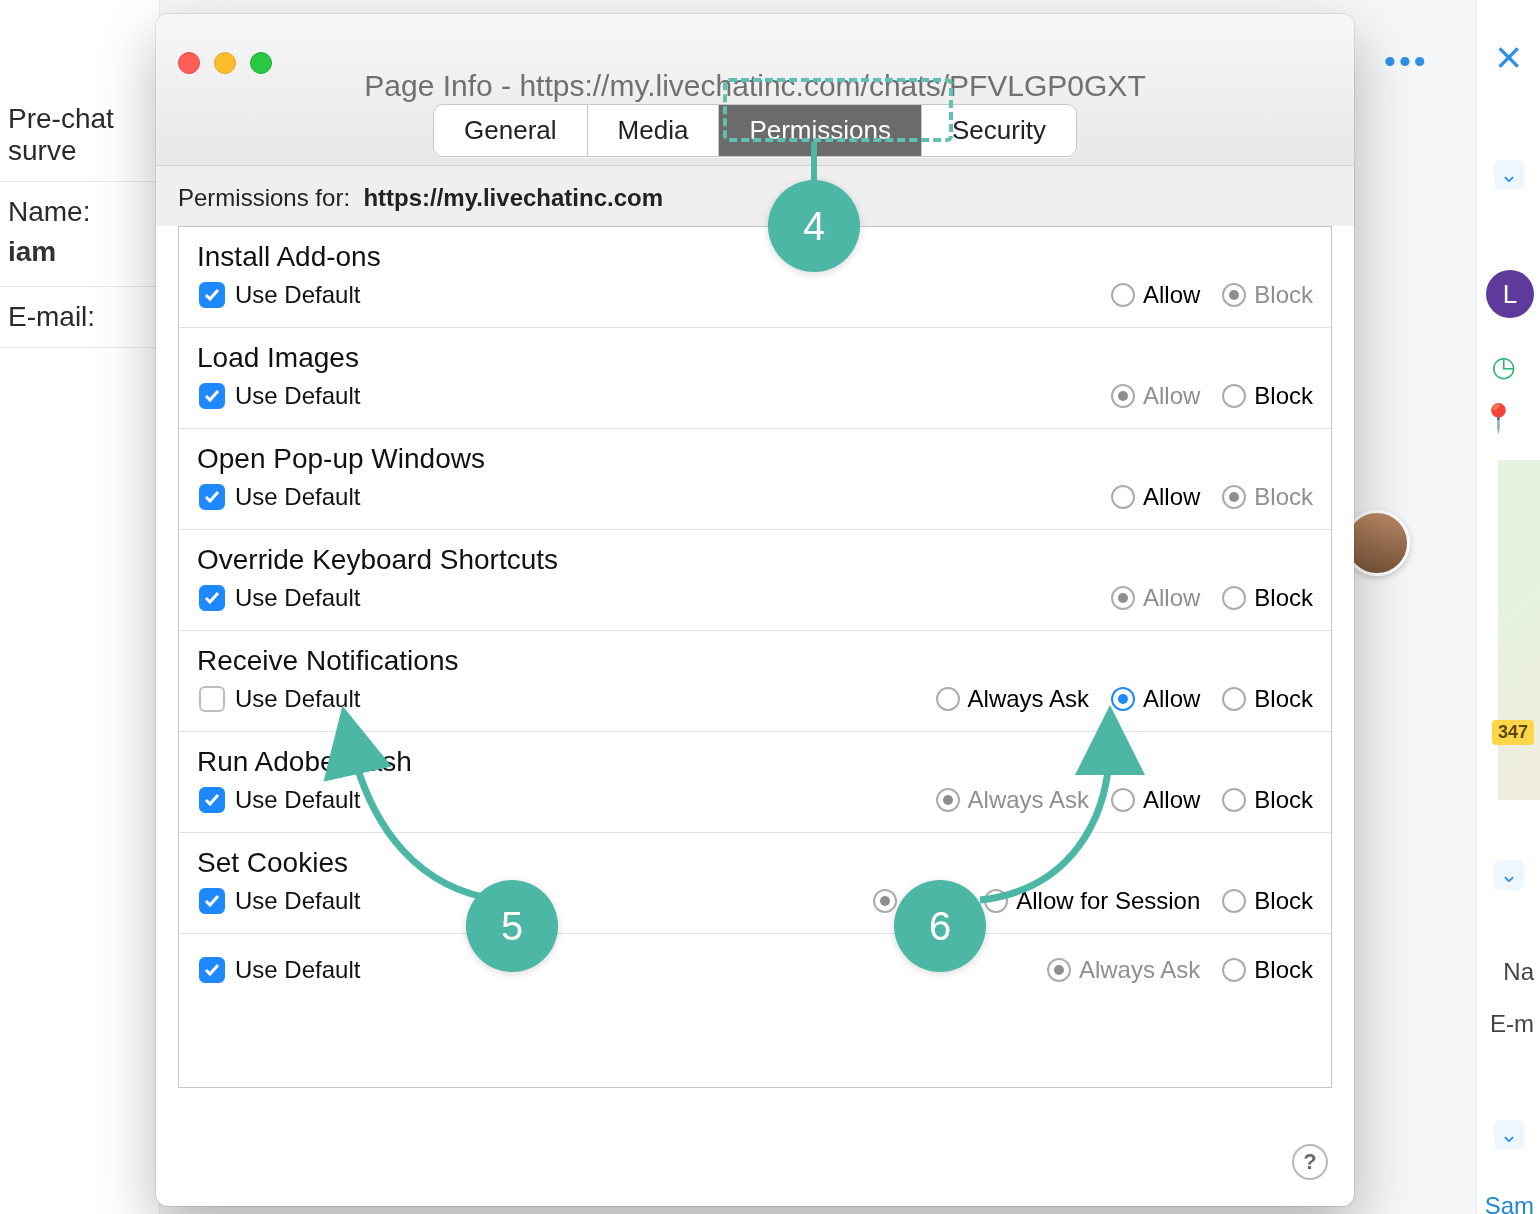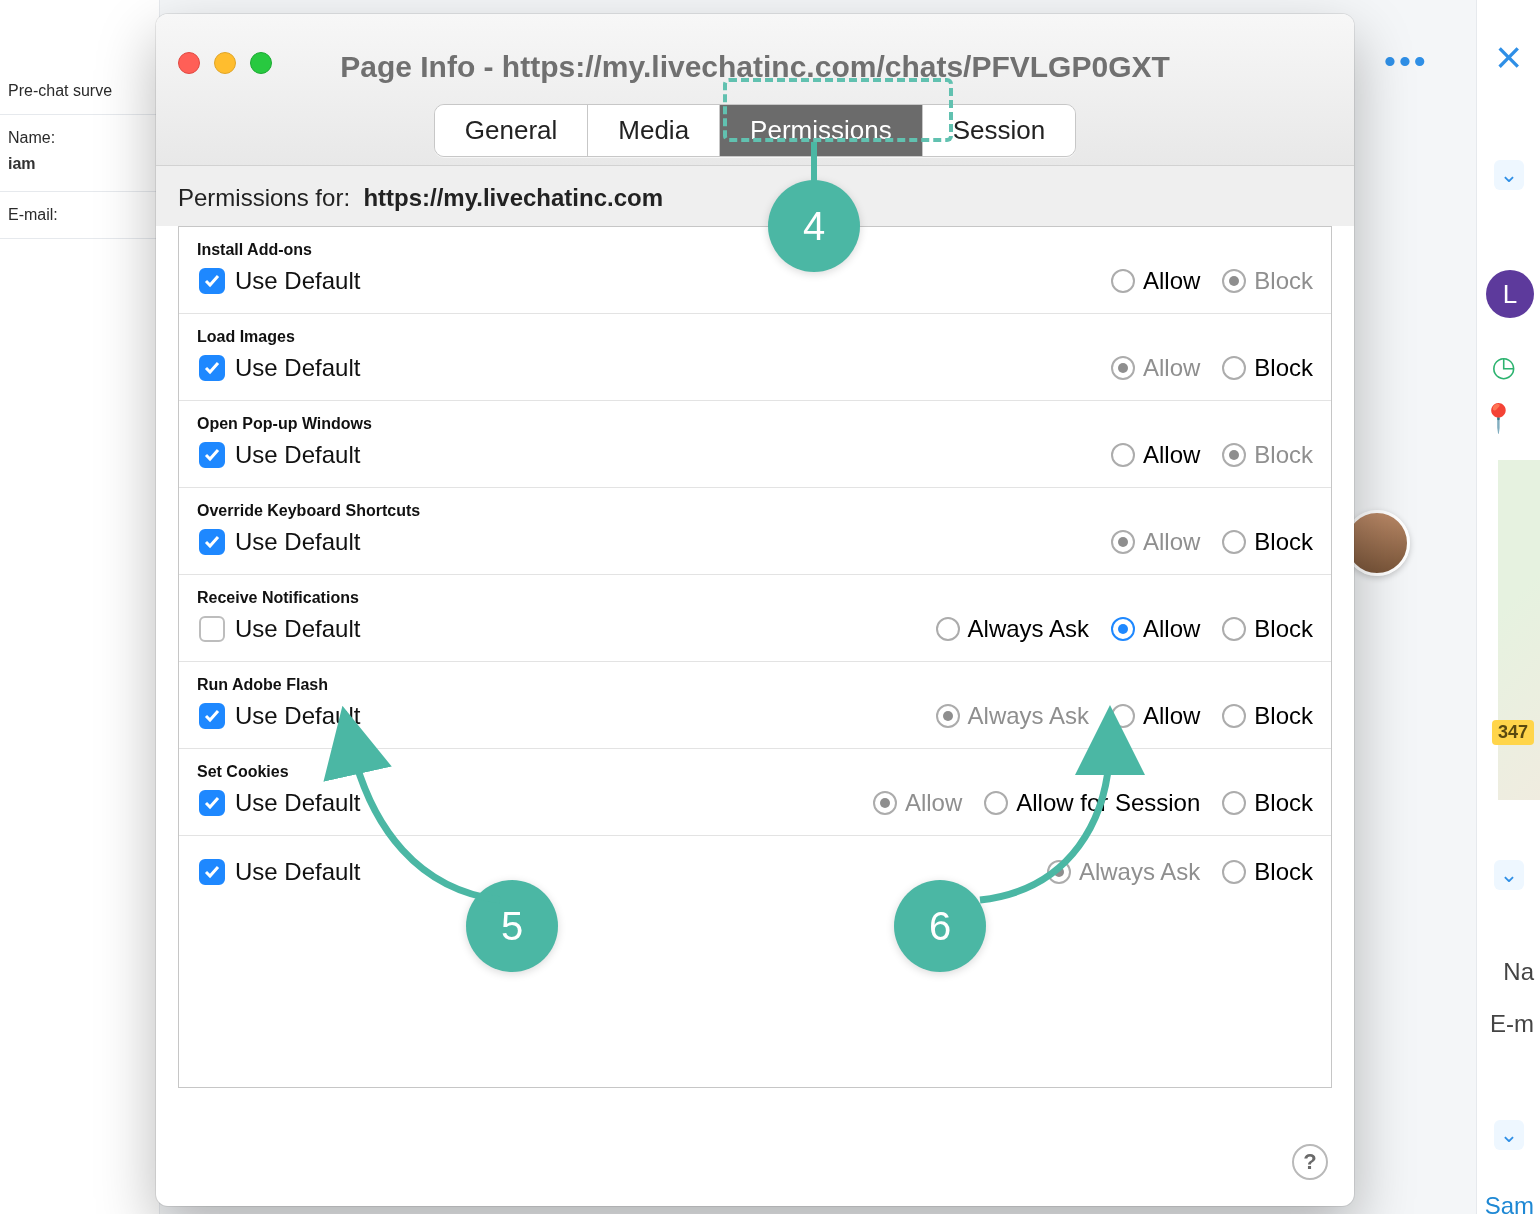--- a/index.html
+++ b/index.html
@@ -12,23 +12,23 @@
     position: relative;
   }
 
   
   .bg-left {
     position: absolute;
     left: 0; top: 0;
     width: 160px; height: 100%;
     background: #fff;
     border-right: 1px solid #e6e9ed;
-    padding-top: 68px;
+    padding-top: 89px;
     color: #555;
-    font-size: 16px;
+    font-size: 28px;
   }
   .bg-left .group { border-bottom: 1px solid #e6e9ed; padding: 8px 0 8px 0; }
   .bg-left .label { padding: 6px 8px; color: #2a2a2a; }
   .bg-left .value { padding: 2px 8px 10px; color: #333; font-weight: bold; }
   .bg-right {
     position: absolute;
     right: 0; top: 0;
     width: 64px; height: 100%;
     background: #fff;
     border-left: 1px solid #e6e9ed;
@@ -62,21 +62,21 @@
     height: 152px;
     background: linear-gradient(#f7f7f7,#e8e8e8);
     border-bottom: 1px solid #d2d2d2;
     position: relative;
   }
   .traffic { position:absolute; left:22px; top:38px; display:flex; gap:14px; }
   .traffic span { width:22px; height:22px; border-radius:50%; display:inline-block; }
   .traffic .r { background:#ff5f57; border:1px solid #e14942; }
   .traffic .y { background:#ffbd2e; border:1px solid #e0a528; }
   .traffic .g { background:#28c940; border:1px solid #1daa33; }
-  .wtitle { text-align:center; padding-top:36px; font-size:30px; color:#707070; font-weight:700; }
+  .wtitle { text-align:center; padding-top:55px; font-size:30px; color:#707070; font-weight:400; }
   .tabstrip {
     position:absolute; left:0; right:0; top:90px; display:flex; justify-content:center;
   }
   .seg {
     display:flex; border:1px solid #c7c7c7; border-radius:10px; overflow:hidden;
     box-shadow: 0 1px 0 rgba(255,255,255,0.6);
   }
   .seg button {
     background:#fff; border:none; padding:10px 30px; font-size:26px; color:#222;
     border-left:1px solid #c7c7c7; cursor:pointer;
@@ -94,21 +94,21 @@
     border:1px solid #c6c6c6;
     height: 862px;
     overflow:hidden;
     background:#fff;
   }
   .permrow {
     padding: 14px 18px 18px 18px;
     border-top:1px solid #e3e3e3;
   }
   .permrow:first-child { border-top:none; }
-  .permrow h4 { font-size:16px; font-weight:700; color:#111; }
+  .permrow h4 { font-size:28px; font-weight:400; color:#111; }
   .permrow .ctrls { display:flex; align-items:center; justify-content:space-between; margin-top:8px; }
   .usedef { display:flex; align-items:center; gap:10px; margin-left:2px; font-size:24px; color:#111; }
   .chk {
     width:26px; height:26px; border-radius:6px; border:2px solid #bdbdbd; display:inline-flex; align-items:center; justify-content:center; background:#fff;
   }
   .chk.checked { background:#1e88ff; border-color:#1e88ff; color:#fff; }
   .chk.checked svg { display:block; }
   .chk svg { display:none; width:16px; height:16px; }
   .radios { display:flex; gap:22px; align-items:center; }
   .radio { display:flex; align-items:center; gap:8px; font-size:24px; }
@@ -184,21 +184,21 @@
       <span class="r"></span>
       <span class="y"></span>
       <span class="g"></span>
     </div>
     <div class="wtitle">Page Info - https://my.livechatinc.com/chats/PFVLGP0GXT</div>
     <div class="tabstrip">
       <div class="seg">
         <button>General</button>
         <button>Media</button>
         <button class="active">Permissions</button>
-        <button>Session</button>
+        <button>Security</button>
       </div>
     </div>
   </div>
 
   <div class="permfor">
     <span>Permissions for:</span>
     &nbsp;<b>https://my.livechatinc.com</b>
   </div>
 
   <div class="permlist" id="permlist">

